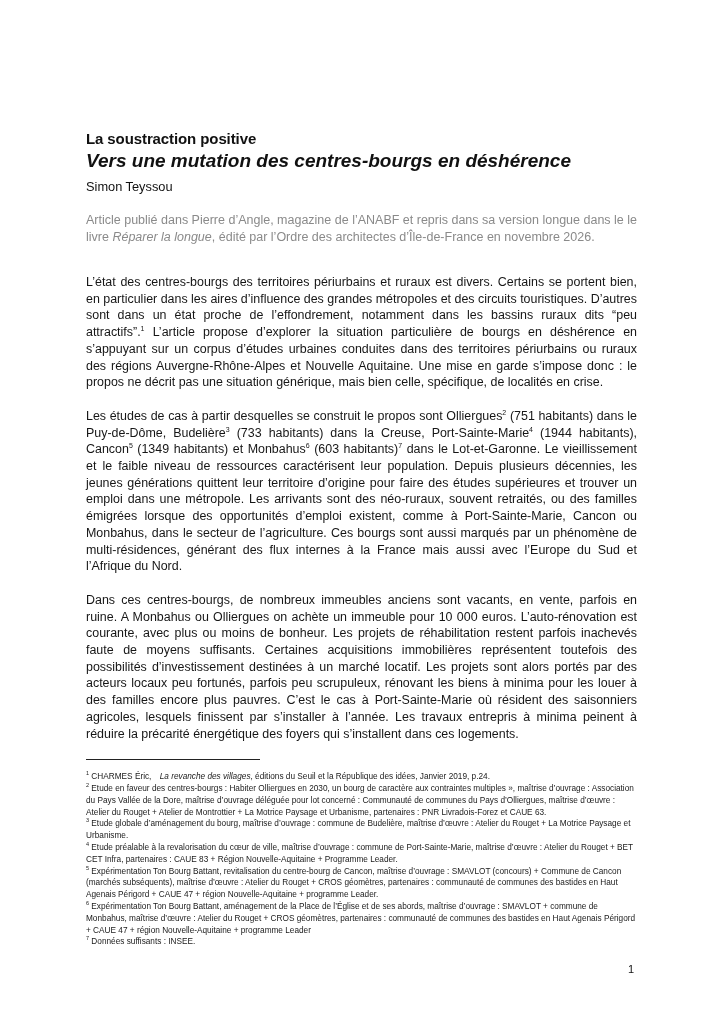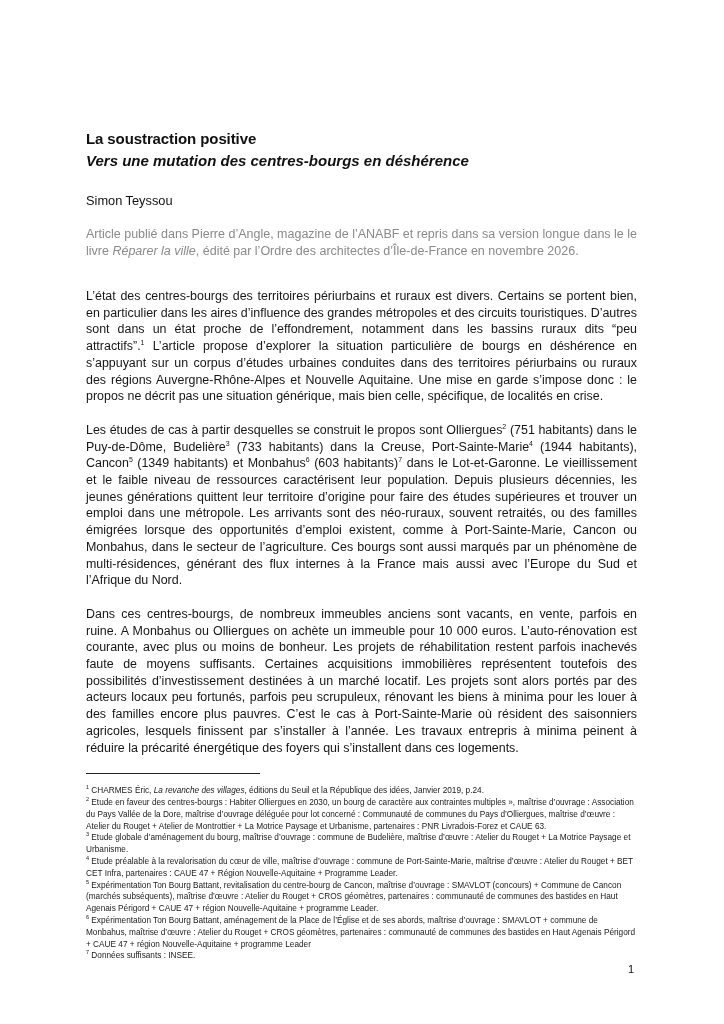--- a/index.html
+++ b/index.html
@@ -23,30 +23,30 @@
     }
     .title {
       font-size: 15px;
       font-weight: bold;
       line-height: 26px;
       margin: 0;
       letter-spacing: -0.1px;
       color: #111;
     }
     .subtitle {
-      font-size: 15px;
+      font-size: 19px;
       font-weight: bold;
       font-style: italic;
       line-height: 17px;
       margin: 0;
       color: #111;
     }
     .author {
       font-size: 12.8px;
-      margin-top: 24px;
+      margin-top: 10px;
       line-height: 15px;
       color: #111;
     }
     .date {
       font-size: 8.3px;
       font-weight: bold;
       line-height: 11px;
       color: #111;
     }
     .intro {
@@ -78,54 +78,54 @@
       border-top: 1px solid #222;
       margin-top: 7px;
     }
     .footnotes {
       margin-top: 11px;
       font-size: 8.25px;
       line-height: 11.8px;
       color: #1a1a1a;
     }
     .footnote { margin: 0; }
-    .footnote em { font-style: italic; }
+    .footnote em { font-style: italic; margin-left: 6px; }
     .footnote sup { font-size: 5.5px; }
     .page-number {
       position: absolute;
       left: 628px;
       top: 963px;
       font-size: 11px;
       color: #111;
     }
   </style>
 </head>
 <body>
 
 <div class="page">
   <h1 class="title">La soustraction positive</h1>
   <h2 class="subtitle">Vers une mutation des centres-bourgs en déshérence</h2>
   <div class="author">Simon Teyssou</div>
 
-  <div class="intro"><span>Article publié dans Pierre d’Angle, magazine de l’ANABF et repris dans sa version longue dans le le livre </span><em>Réparer la ville</em><span>, édité par l’Ordre des architectes d’Île-de-France en novembre 2026.</span></div>
+  <div class="intro"><span>Article publié dans Pierre d’Angle, magazine de l’ANABF et repris dans sa version longue dans le le livre </span><em>Réparer la longue</em><span>, édité par l’Ordre des architectes d’Île-de-France en novembre 2026.</span></div>
 
   <div class="body-text">
     <p class="para"><span>L’état des centres-bourgs des territoires périurbains et ruraux est divers. Certains se portent bien, en particulier dans les aires d’influence des grandes métropoles et des circuits touristiques. D’autres sont dans un état proche de l’effondrement, notamment dans les bassins ruraux dits “peu attractifs”.</span><sup>1</sup><span> L’article propose d’explorer la situation particulière de bourgs en déshérence en s’appuyant sur un corpus d’études urbaines conduites dans des territoires périurbains ou ruraux des régions Auvergne-Rhône-Alpes et Nouvelle Aquitaine. Une mise en garde s’impose donc : le propos ne décrit pas une situation générique, mais bien celle, spécifique, de localités en crise.</span></p>
 
     <p class="para"><span>Les études de cas à partir desquelles se construit le propos sont Olliergues</span><sup>2</sup><span> (751 habitants) dans le Puy-de-Dôme, Budelière</span><sup>3</sup><span> (733 habitants) dans la Creuse, Port-Sainte-Marie</span><sup>4</sup><span> (1944 habitants), Cancon</span><sup>5</sup><span> (1349 habitants) et Monbahus</span><sup>6</sup><span> (603 habitants)</span><sup>7</sup><span> dans le Lot-et-Garonne. Le vieillissement et le faible niveau de ressources caractérisent leur population. Depuis plusieurs décennies, les jeunes générations quittent leur territoire d’origine pour faire des études supérieures et trouver un emploi dans une métropole. Les arrivants sont des néo-ruraux, souvent retraités, ou des familles émigrées lorsque des opportunités d’emploi existent, comme à Port-Sainte-Marie, Cancon ou Monbahus, dans le secteur de l’agriculture. Ces bourgs sont aussi marqués par un phénomène de multi-résidences, générant des flux internes à la France mais aussi avec l’Europe du Sud et l’Afrique du Nord.</span></p>
 
     <p class="para">Dans ces centres-bourgs, de nombreux immeubles anciens sont vacants, en vente, parfois en ruine. A Monbahus ou Olliergues on achète un immeuble pour 10 000 euros. L’auto-rénovation est courante, avec plus ou moins de bonheur. Les projets de réhabilitation restent parfois inachevés faute de moyens suffisants. Certaines acquisitions immobilières représentent toutefois des possibilités d’investissement destinées à un marché locatif. Les projets sont alors portés par des acteurs locaux peu fortunés, parfois peu scrupuleux, rénovant les biens à minima pour les louer à des familles encore plus pauvres. C’est le cas à Port-Sainte-Marie où résident des saisonniers agricoles, lesquels finissent par s’installer à l’année. Les travaux entrepris à minima peinent à réduire la précarité énergétique des foyers qui s’installent dans ces logements.</p>
   </div>
 
   <div class="fn-rule"></div>
 
   <div class="footnotes">
     <p class="footnote"><sup>1</sup><span> CHARMES Éric, </span><em>La revanche des villages</em><span>, éditions du Seuil et la République des idées, Janvier 2019, p.24.</span></p>
     <p class="footnote"><sup>2</sup><span> Etude en faveur des centres-bourgs : Habiter Olliergues en 2030, un bourg de caractère aux contraintes multiples », maîtrise d’ouvrage : Association du Pays Vallée de la Dore, maîtrise d’ouvrage déléguée pour lot concerné : Communauté de communes du Pays d’Olliergues, maîtrise d’œuvre : Atelier du Rouget + Atelier de Montrottier + La Motrice Paysage et Urbanisme, partenaires : PNR Livradois-Forez et CAUE 63.</span></p>
     <p class="footnote"><sup>3</sup><span> Etude globale d’aménagement du bourg, maîtrise d’ouvrage : commune de Budelière, maîtrise d’œuvre : Atelier du Rouget + La Motrice Paysage et Urbanisme.</span></p>
-    <p class="footnote"><sup>4</sup><span> Etude préalable à la revalorisation du cœur de ville, maîtrise d’ouvrage : commune de Port-Sainte-Marie, maîtrise d’œuvre : Atelier du Rouget + BET CET Infra, partenaires : CAUE 47 + Région Nouvelle-Aquitaine + Programme Leader.</span></p>
+    <p class="footnote"><sup>4</sup><span> Etude préalable à la revalorisation du cœur de ville, maîtrise d’ouvrage : commune de Port-Sainte-Marie, maîtrise d’œuvre : Atelier du Rouget + BET CET Infra, partenaires : CAUE 83 + Région Nouvelle-Aquitaine + Programme Leader.</span></p>
     <p class="footnote"><sup>5</sup><span> Expérimentation Ton Bourg Battant, revitalisation du centre-bourg de Cancon, maîtrise d’ouvrage : SMAVLOT (concours) + Commune de Cancon (marchés subséquents), maîtrise d’œuvre : Atelier du Rouget + CROS géomètres, partenaires : communauté de communes des bastides en Haut Agenais Périgord + CAUE 47 + région Nouvelle-Aquitaine + programme Leader.</span></p>
     <p class="footnote"><sup>6</sup><span> Expérimentation Ton Bourg Battant, aménagement de la Place de l’Église et de ses abords, maîtrise d’ouvrage : SMAVLOT + commune de Monbahus, maîtrise d’œuvre : Atelier du Rouget + CROS géomètres, partenaires : communauté de communes des bastides en Haut Agenais Périgord + CAUE 47 + région Nouvelle-Aquitaine + programme Leader</span></p>
     <p class="footnote"><sup>7</sup><span> Données suffisants : INSEE.</span></p>
   </div>
 </div>
 
 <div class="page-number">1</div>
 
 </body></html>

